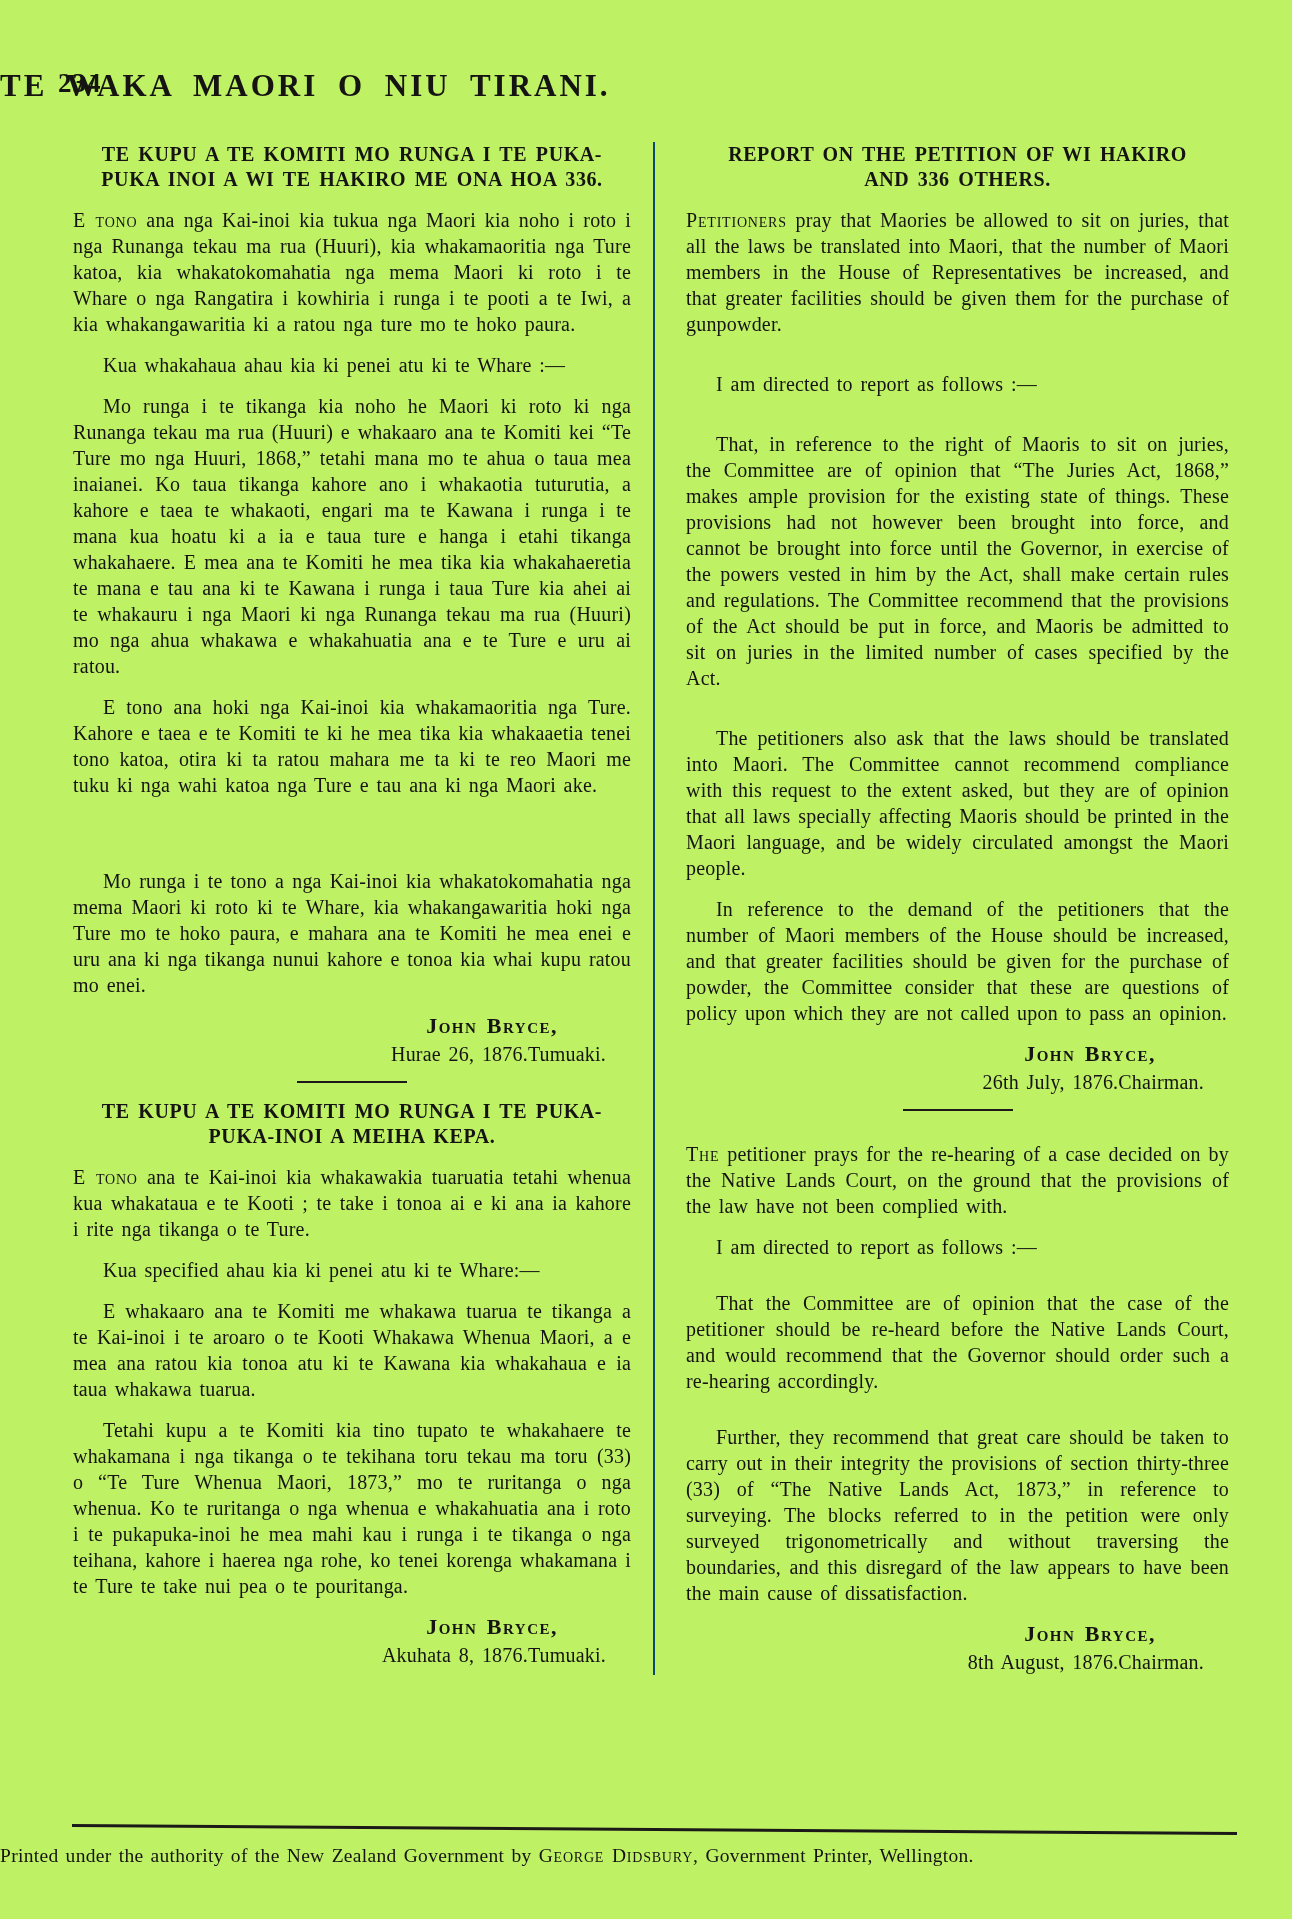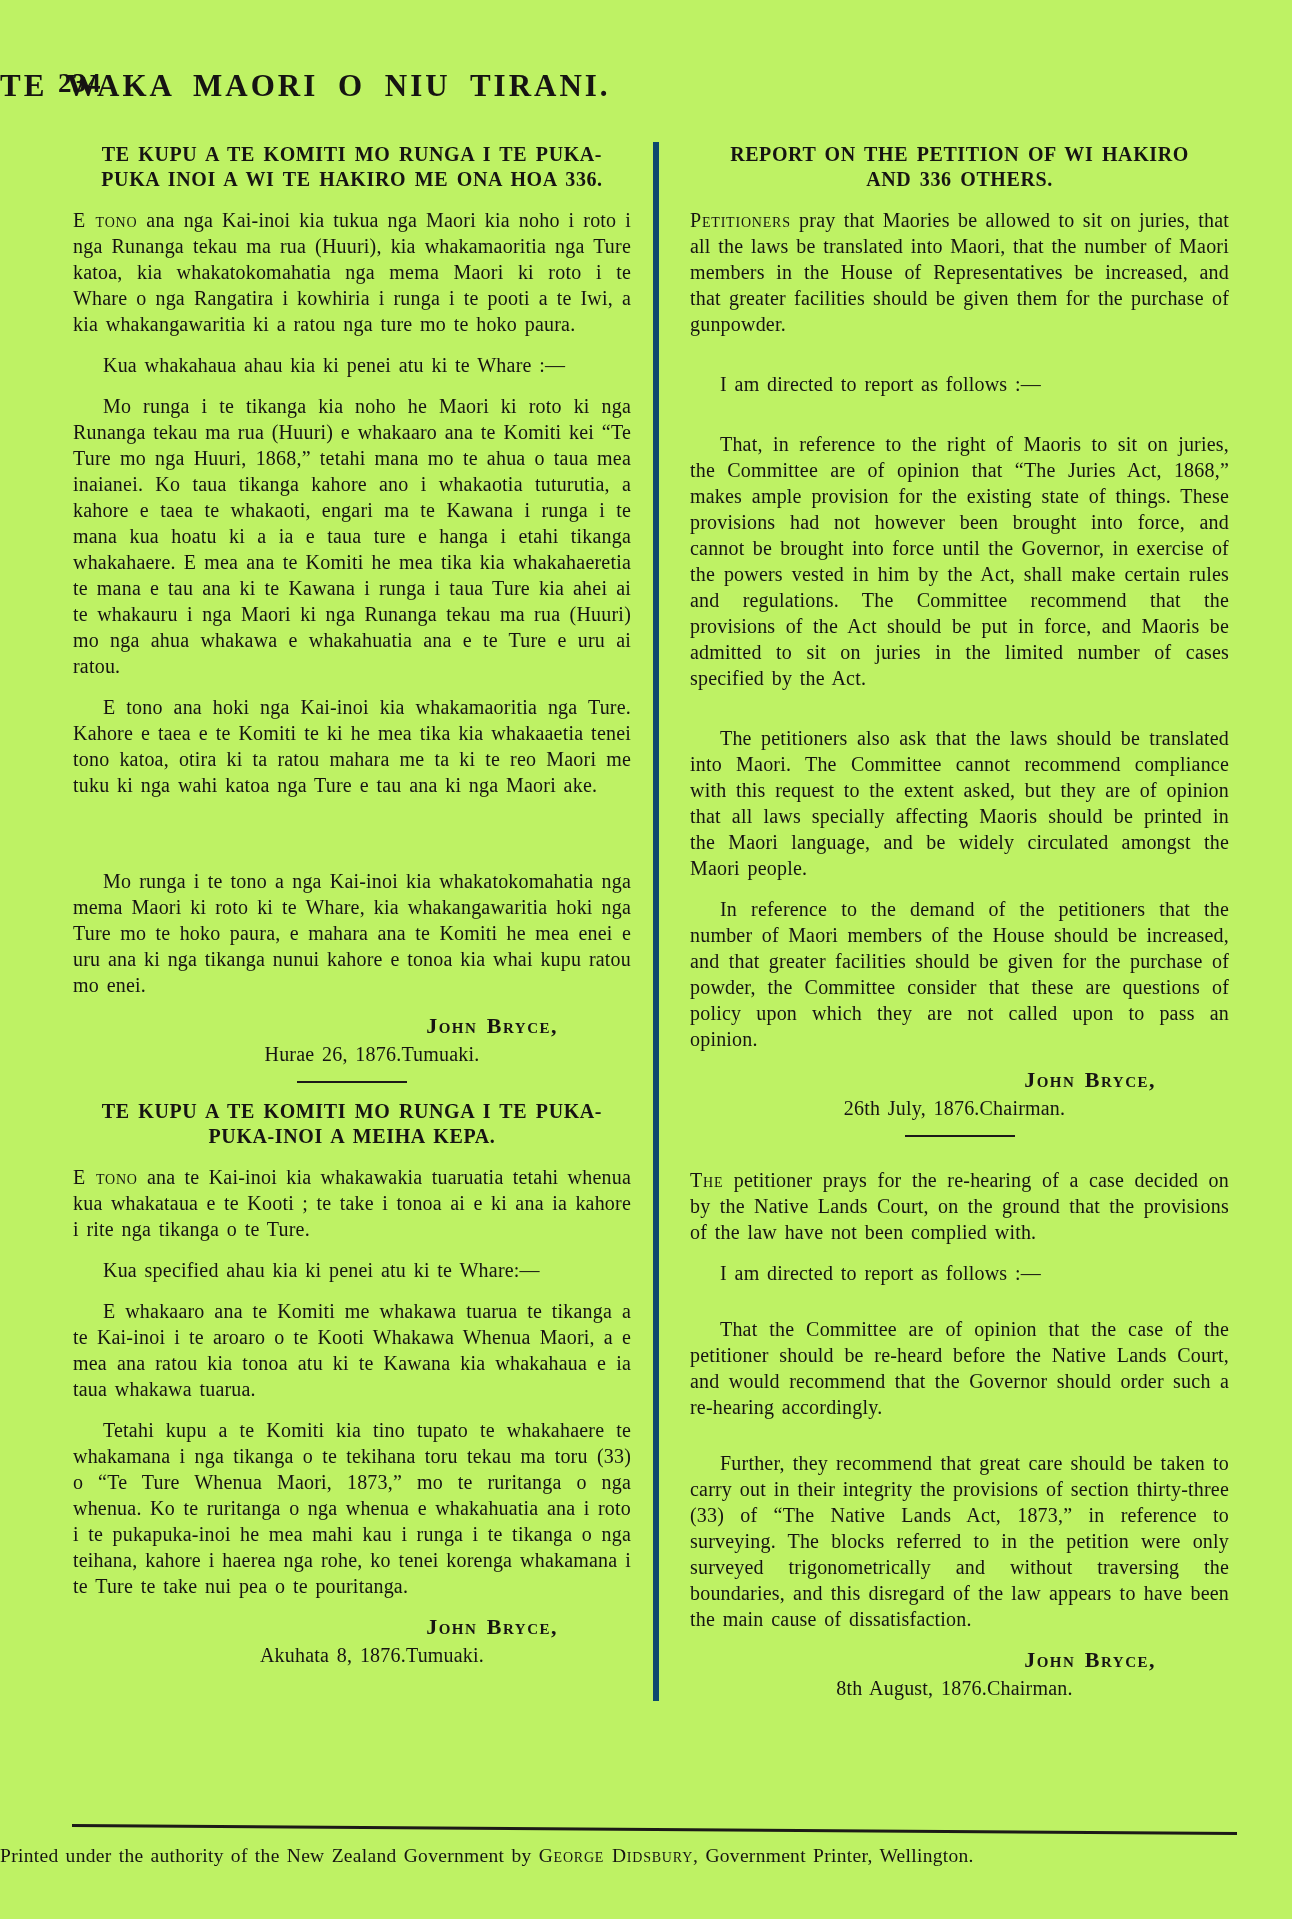--- a/index.html
+++ b/index.html
@@ -44,21 +44,21 @@
   .col {
     font-size: 20px;
     line-height: 26px;
     text-align: justify;
     letter-spacing: 0.2px;
     word-spacing: 2.5px;
   }
   .col-left {
     width: 588px;
     padding-right: 7px;
-    border-right: 6px solid #0c4a6e;
+    border-right: 2px solid #0c4a6e;
   }
   .col-right {
     flex: 1;
     padding-left: 16px;
     font-family: Liberation Serif, serif;
   }
   .section-heading {
     text-align: center;
     font-weight: bold;
     font-size: 20px;
@@ -87,21 +87,21 @@
   .sig-name {
     text-align: right;
     padding-right: 88px;
     font-size: 22px;
     font-weight: bold;
     font-variant: small-caps;
     letter-spacing: 1.5px;
   }
   .sig-row {
     display: flex;
-    justify-content: center;
+    justify-content: flex-end;
     margin-top: 2px;
   }
   .col-left .sig-date { margin-left: 80px; }
   .col-right .sig-date { margin-left: 30px; }
   .sig-title { margin-right: 40px; }
   .rule-short {
     width: 110px;
     border-top: 2px solid #1c1a18;
     margin: 14px auto 16px auto;
   }

